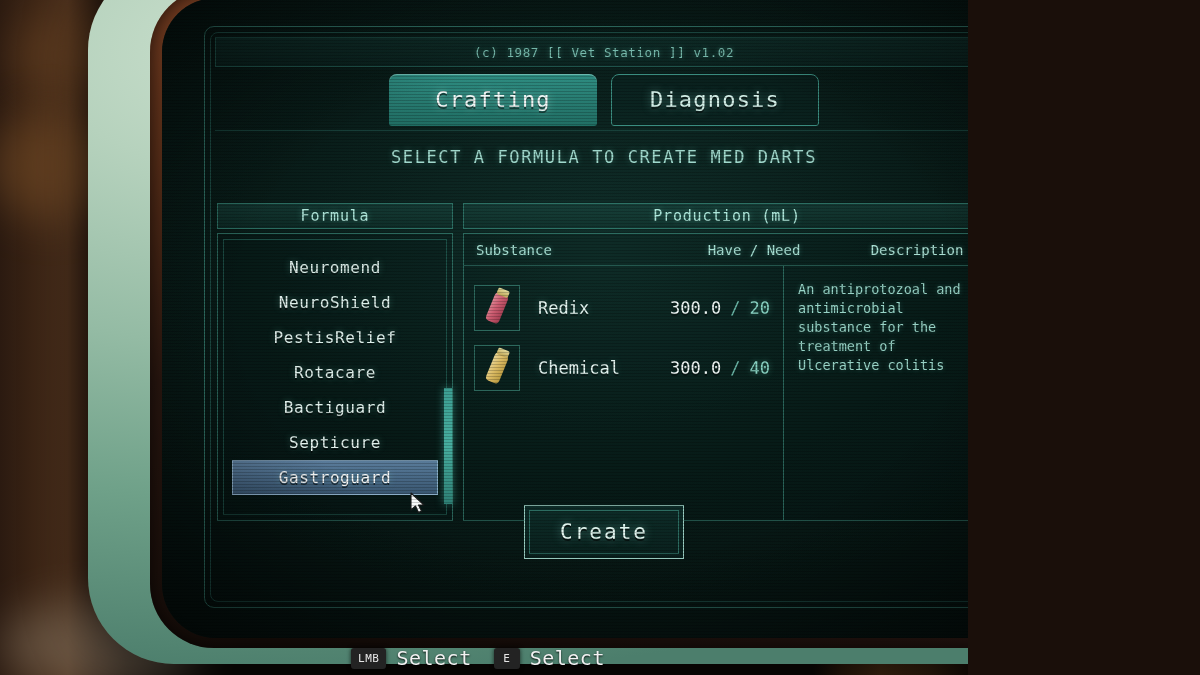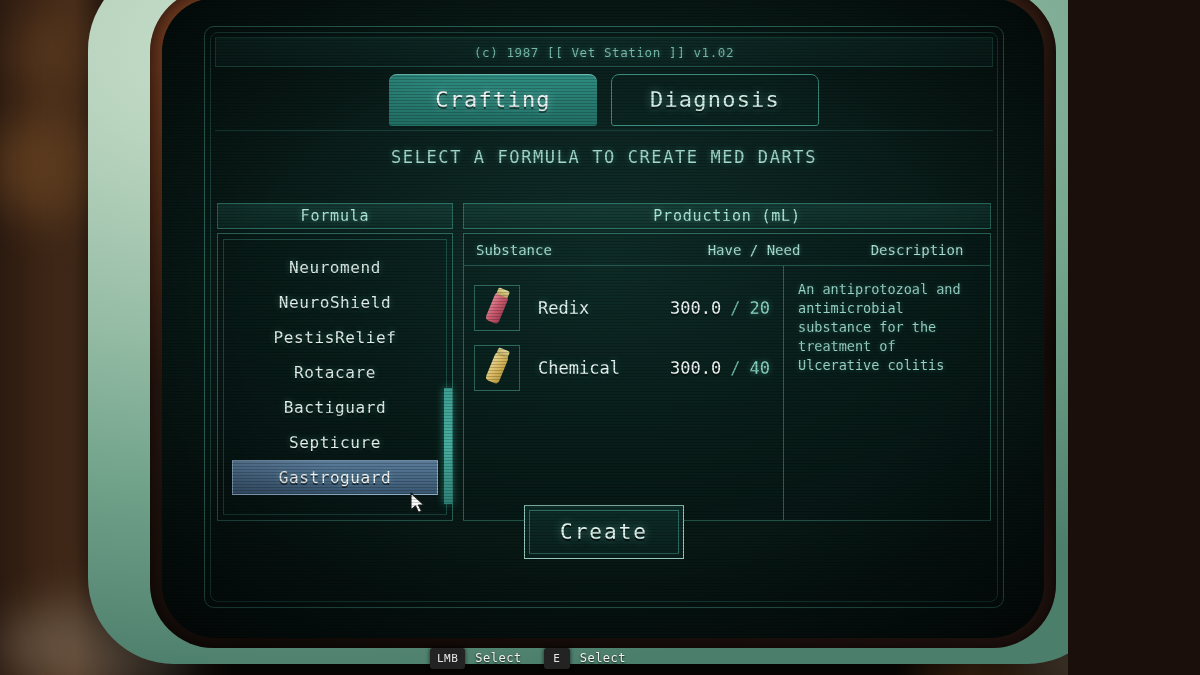--- a/index.html
+++ b/index.html
@@ -7,21 +7,21 @@
   html, body {
     width: 1200px;
     height: 675px;
     overflow: hidden;
     background: #1a0f0a;
     font-family: "DejaVu Sans Mono", monospace;
   }
 
   #stage {
     position: relative;
-    width: 1068px;
+    width: 968px;
     height: 675px;
     overflow: hidden;
     text-decoration: underline;
   }
 
   
   .room {
     position: absolute; inset: 0;
     background:
       linear-gradient(90deg,
@@ -371,21 +371,21 @@
     color: #e6e6e6;
     font-size: 11px;
     letter-spacing: .5px;
     padding: 4px 7px;
     min-width: 26px;
     text-align: center;
     box-shadow: 0 0 4px rgba(0,0,0,.7);
   }
   .key-label {
     color: #f2f2f2;
-    font-size: 12px;
+    font-size: 20px;
     letter-spacing: .5px;
     margin-right: 12px;
     text-shadow: 0 1px 2px rgba(0,0,0,.9);
   }
 </style>
 </head>
 <body>
 
 <div id="stage">
 

